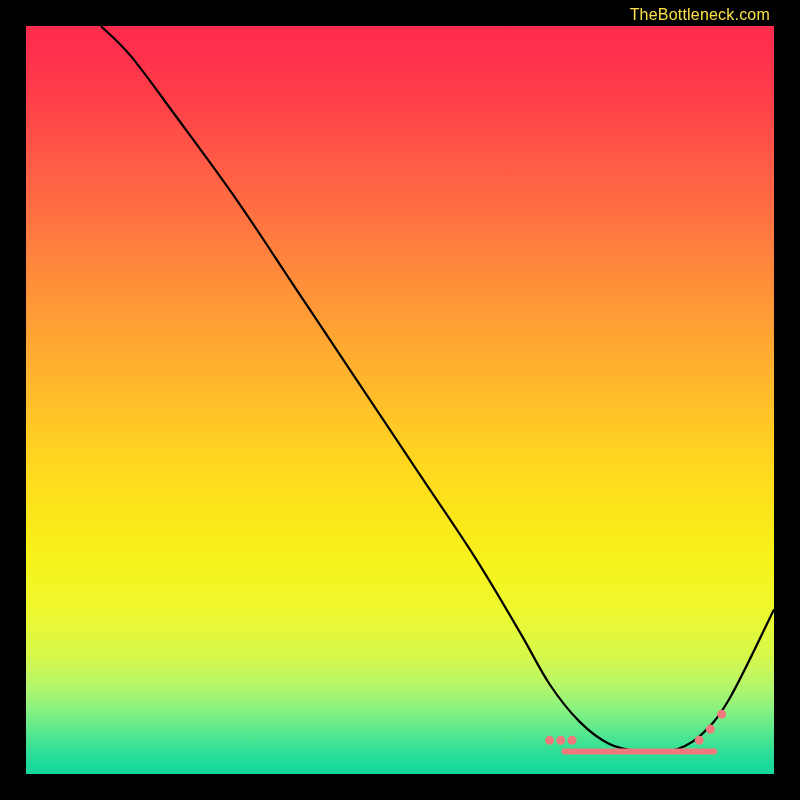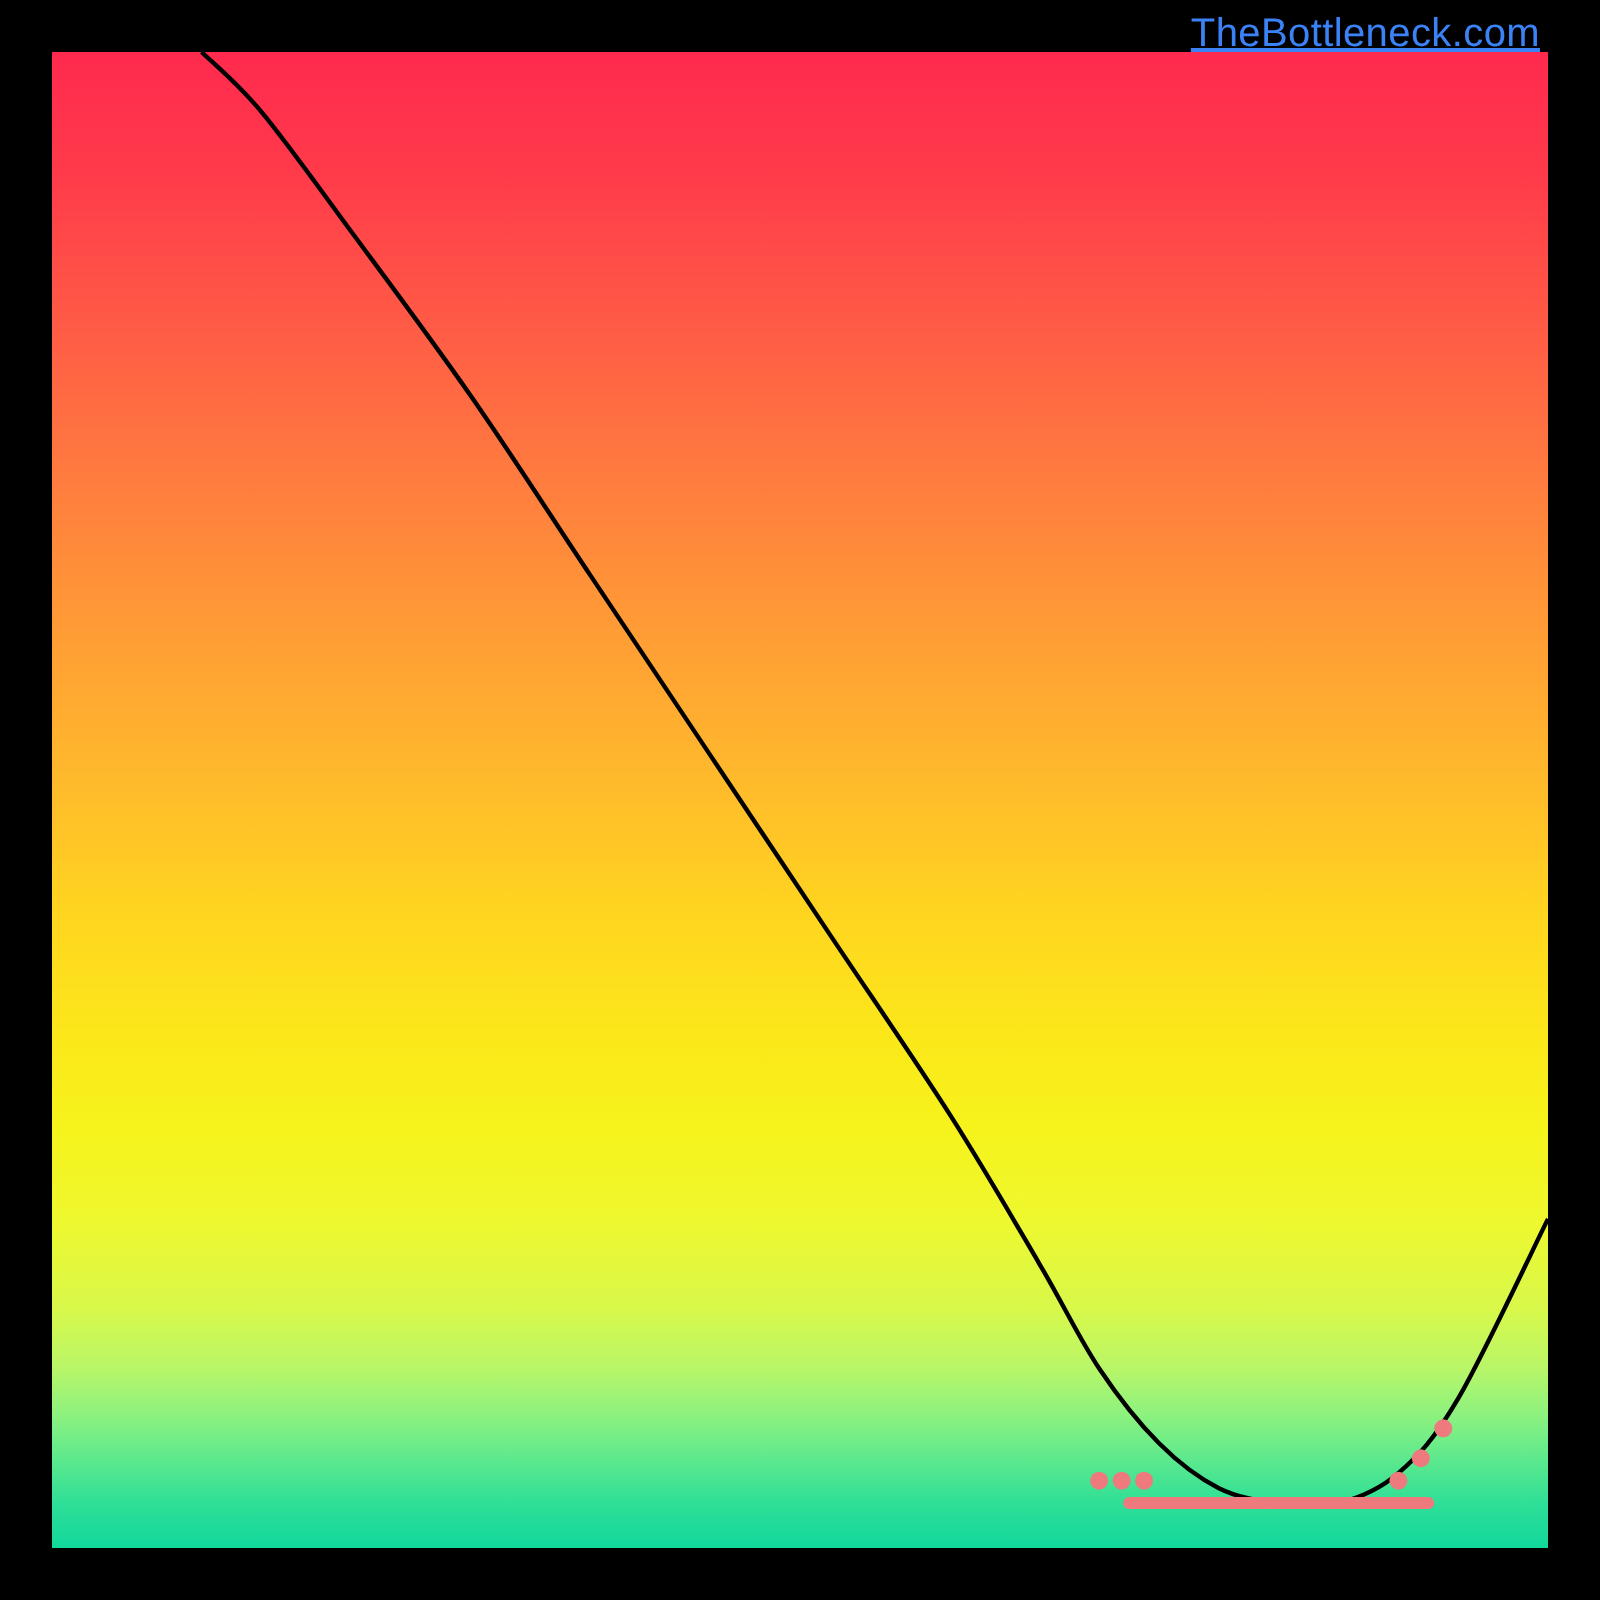--- a/index.html
+++ b/index.html
@@ -28,25 +28,24 @@
       #8ef27e 91%,
       #5ee98d 94%,
       #2fdf97 97%,
       #10d89c 100%);
   }
 
   .watermark {
     position: absolute;
     top: 6px;
     right: 30px;
-    color: #3b82f6;
-    font-size: 20px;
+    color: #fde047;
+    font-size: 16px;
     font-weight: 500;
     letter-spacing: 0.2px;
-    text-decoration: underline;
   }
 
   svg.overlay {
     position: absolute;
     left: 26px;
     top: 26px;
     width: 748px;
     height: 748px;
     overflow: visible;
   }

